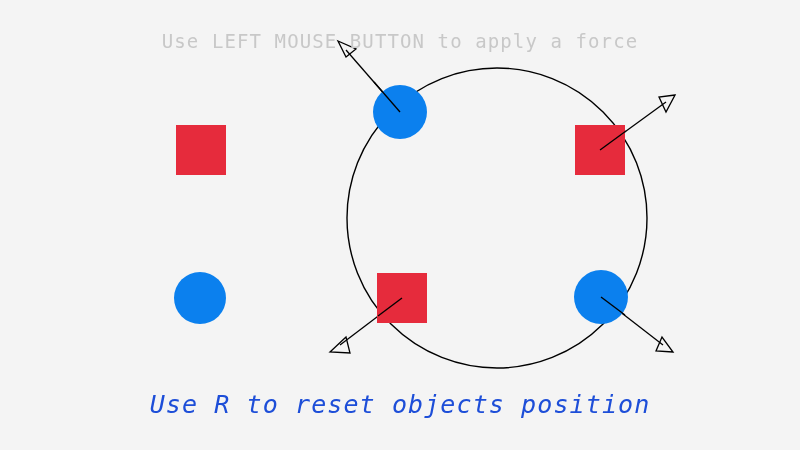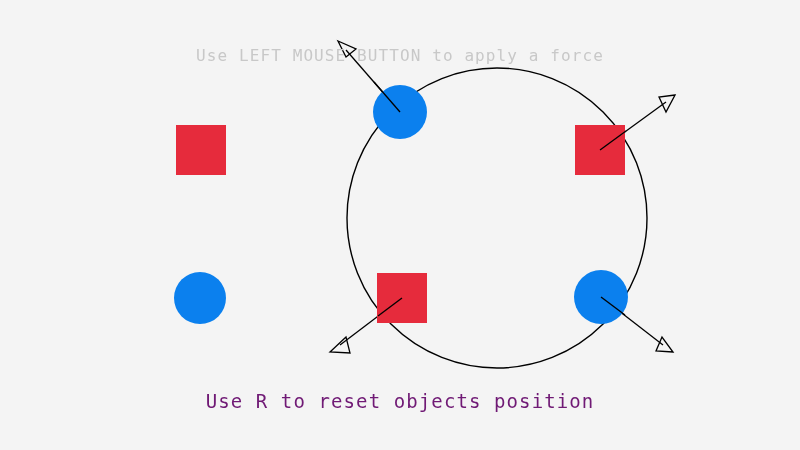--- a/index.html
+++ b/index.html
@@ -31,28 +31,28 @@
     position: absolute;
     width: 800px;
     text-align: center;
     font-family: "DejaVu Sans Mono", monospace;
     letter-spacing: 1.1px;
     white-space: pre;
     user-select: none;
   }
   #hint-top {
     top: 30px;
-    font-size: 16px;
+    font-size: 19px;
     color: #c8c8c8;
-    margin-top: 16px;
   }
   #hint-bottom {
     top: 390px;
-    font-size: 19px;
-    color: #701a75;
+    font-size: 25px;
+    color: #1d4ed8;
+    font-style: italic;
   }
 </style>
 </head>
 <body>
 
 <div id="stage">
 
   <svg id="scene-svg" viewBox="0 0 800 450" xmlns="http://www.w3.org/2000/svg">
 
     <circle class="ring" cx="497" cy="218" r="150" fill="none" stroke="#000000" stroke-width="1.4"></circle>

